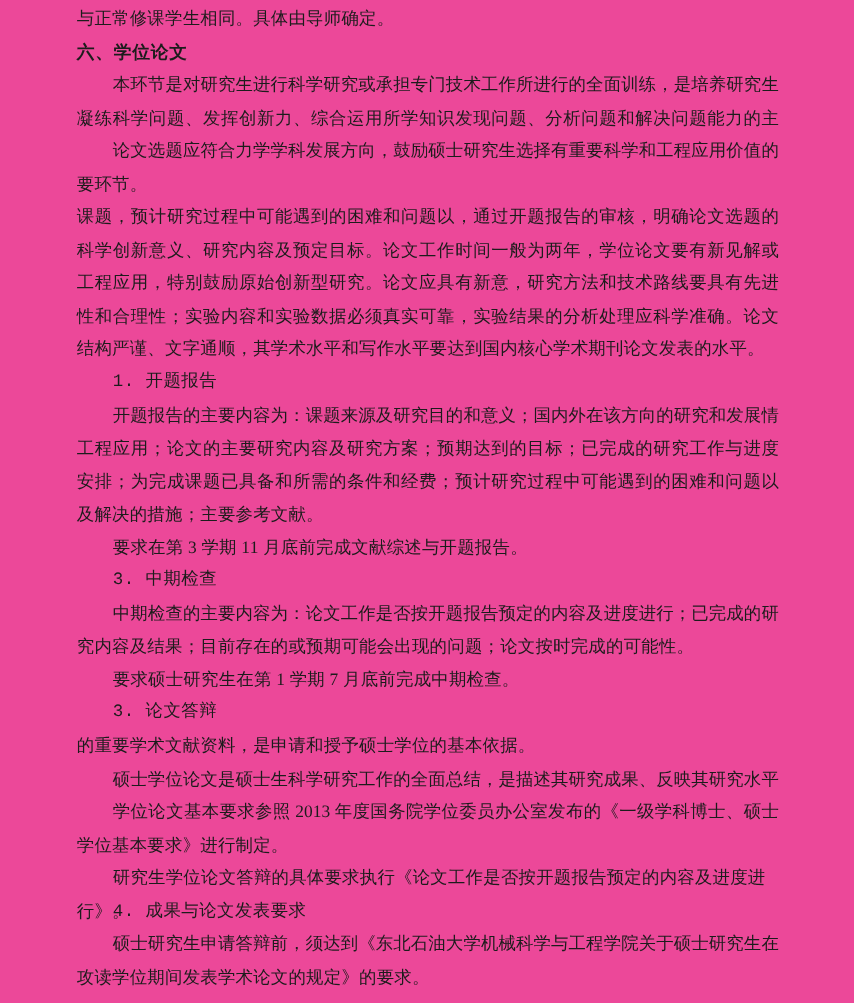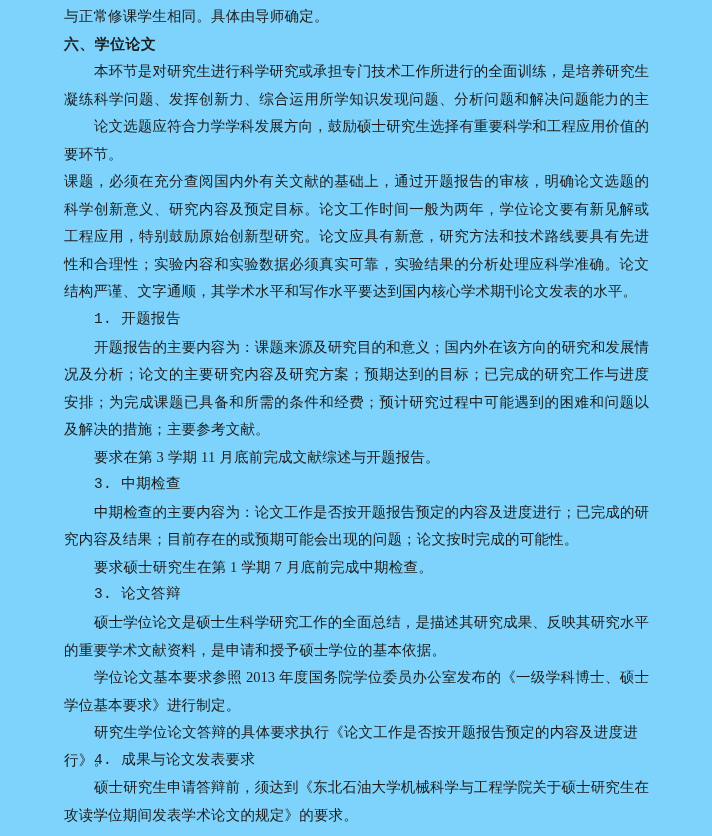--- a/index.html
+++ b/index.html
@@ -13,21 +13,21 @@
     overflow: hidden;
     position: relative;
     font-family: "Liberation Serif", "DejaVu Serif", serif;
   }
   .page {
     position: absolute;
     left: 0;
     top: 0;
     width: 712px;
     height: 836px;
-    background: #7dd3fc;
+    background: #ec4899;
   }
   .text-block {
     position: absolute;
     left: 64px;
     top: 3px;
     width: 585px;
     color: #1c1c1c;
   }
   .line {
     height: 27.55px;
@@ -59,38 +59,38 @@
 <body>
 
 <div class="page">
   <div class="text-block" style="color: rgb(28, 28, 28);">
       <div class="line body">与正常修课学生相同。具体由导师确定。</div>
       <div class="line heading">六、学位论文</div>
       <div class="line body indent justify">本环节是对研究生进行科学研究或承担专门技术工作所进行的全面训练，是培养研究生</div>
       <div class="line body justify">凝练科学问题、发挥创新力、综合运用所学知识发现问题、分析问题和解决问题能力的主</div>
       <div class="line body indent justify">论文选题应符合力学学科发展方向，鼓励硕士研究生选择有重要科学和工程应用价值的</div>
       <div class="line body">要环节。</div>
-      <div class="line body justify">课题，必须在充分查阅国内外有关文献的基础上，通过开题报告的审核，明确论文选题的</div>
+      <div class="line body justify">课题，预计研究过程中可能遇到的困难和问题以，通过开题报告的审核，明确论文选题的</div>
       <div class="line body justify">科学创新意义、研究内容及预定目标。论文工作时间一般为两年，学位论文要有新见解或</div>
       <div class="line body justify">工程应用，特别鼓励原始创新型研究。论文应具有新意，研究方法和技术路线要具有先进</div>
       <div class="line body justify">性和合理性；实验内容和实验数据必须真实可靠，实验结果的分析处理应科学准确。论文</div>
       <div class="line body">结构严谨、文字通顺，其学术水平和写作水平要达到国内核心学术期刊论文发表的水平。</div>
       <div class="line item indent">1. 开题报告</div>
       <div class="line body indent justify">开题报告的主要内容为：课题来源及研究目的和意义；国内外在该方向的研究和发展情</div>
-      <div class="line body justify">况及分析；论文的主要研究内容及研究方案；预期达到的目标；已完成的研究工作与进度</div>
+      <div class="line body justify">工程应用；论文的主要研究内容及研究方案；预期达到的目标；已完成的研究工作与进度</div>
       <div class="line body justify">安排；为完成课题已具备和所需的条件和经费；预计研究过程中可能遇到的困难和问题以</div>
       <div class="line body">及解决的措施；主要参考文献。</div>
       <div class="line body indent">要求在第 3 学期 11 月底前完成文献综述与开题报告。</div>
       <div class="line item indent">3. 中期检查</div>
       <div class="line body indent justify">中期检查的主要内容为：论文工作是否按开题报告预定的内容及进度进行；已完成的研</div>
       <div class="line body">究内容及结果；目前存在的或预期可能会出现的问题；论文按时完成的可能性。</div>
       <div class="line body indent">要求硕士研究生在第 1 学期 7 月底前完成中期检查。</div>
       <div class="line item indent">3. 论文答辩</div>
+      <div class="line body">的重要学术文献资料，是申请和授予硕士学位的基本依据。</div>
       <div class="line body indent justify">硕士学位论文是硕士生科学研究工作的全面总结，是描述其研究成果、反映其研究水平</div>
-      <div class="line body">的重要学术文献资料，是申请和授予硕士学位的基本依据。</div>
       <div class="line body indent justify">学位论文基本要求参照 2013 年度国务院学位委员办公室发布的《一级学科博士、硕士</div>
       <div class="line body">学位基本要求》进行制定。</div>
       <div class="line body indent">研究生学位论文答辩的具体要求执行《论文工作是否按开题报告预定的内容及进度进行》。</div>
       <div class="line item indent">4. 成果与论文发表要求</div>
       <div class="line body indent justify">硕士研究生申请答辩前，须达到《东北石油大学机械科学与工程学院关于硕士研究生在</div>
       <div class="line body">攻读学位期间发表学术论文的规定》的要求。</div>
     </div>
 </div>
 
 </body></html>

